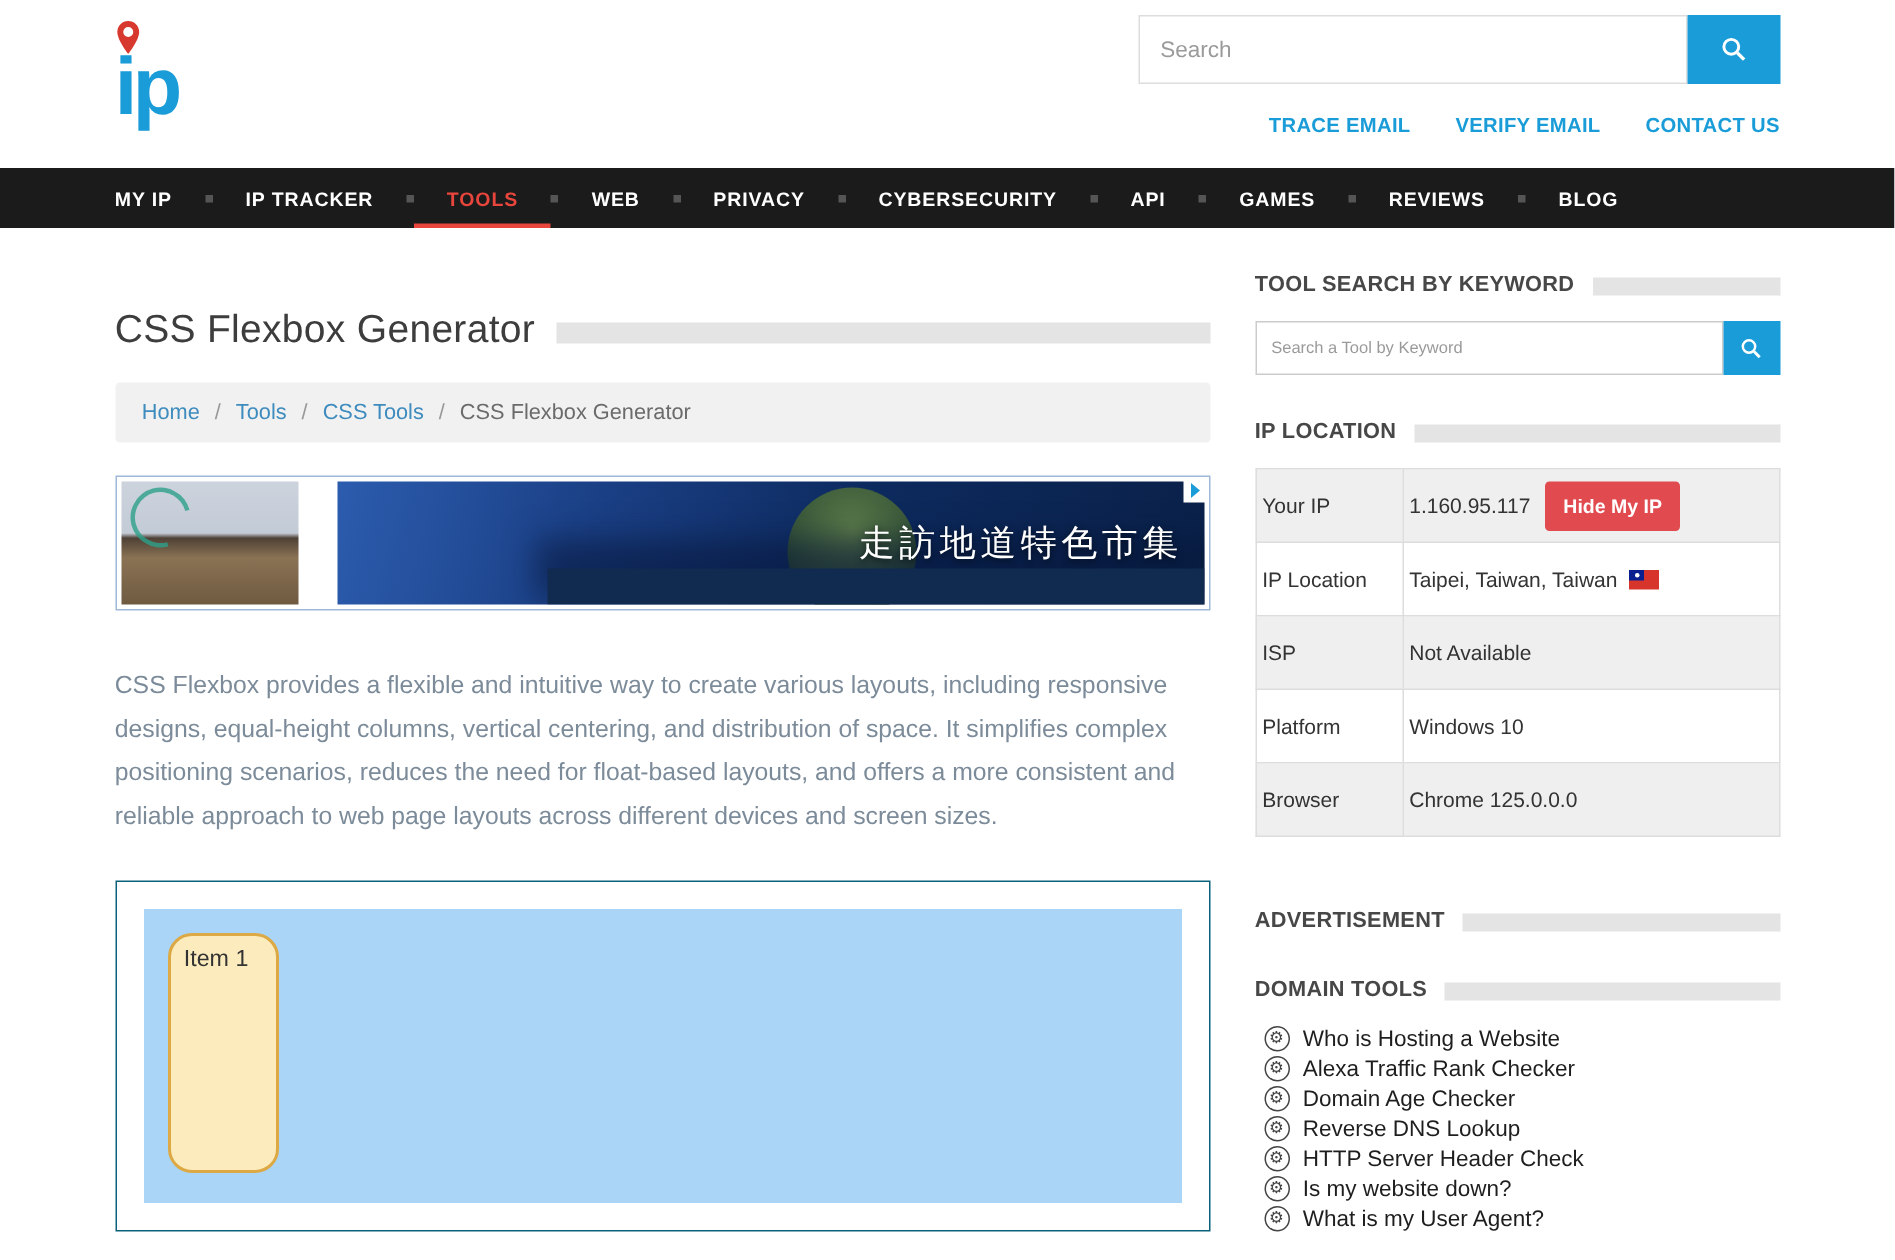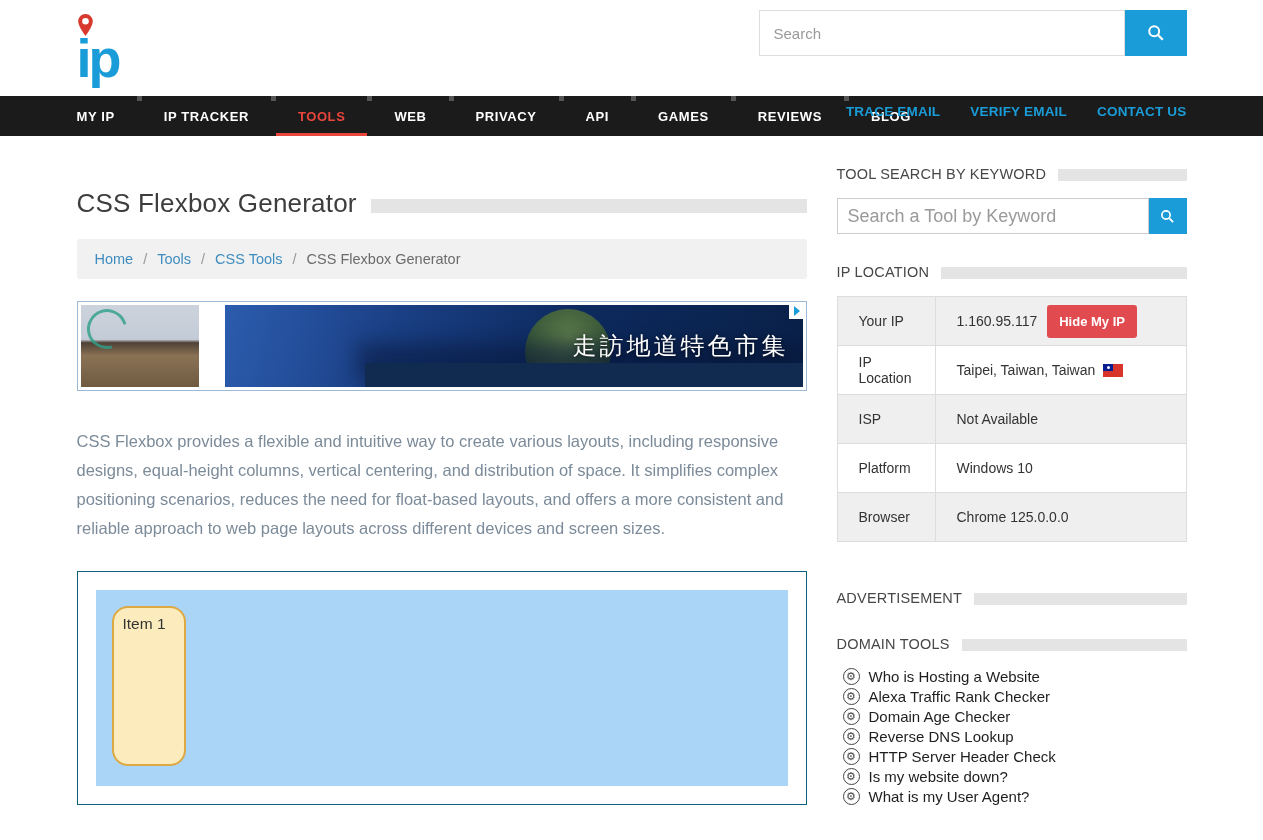--- a/index.html
+++ b/index.html
@@ -5,40 +5,40 @@
   * { margin:0; padding:0; box-sizing:border-box; }
   html,body { width:1263px; }
   body {
     height:840px; overflow:hidden; background:#fff;
     font-family:"Liberation Sans", sans-serif; color:#333;
   }
   a { text-decoration:none; }
   .container { width:1110px; margin:0 auto; }
 
   
-  .site-header { position:relative; height:96px; }
+  .site-header { position:relative; height:112px; }
   .logo { position:absolute; left:0; top:14px; display:flex; align-items:flex-end; }
   .logo-mark { position:relative; width:60px; height:64px; }
   .logo-pin { position:absolute; left:-1px; top:0; width:19px; }
   .logo-ip { position:absolute; left:0; bottom:-7px; font-size:54px; font-weight:bold; color:#1a9cd8; line-height:1; letter-spacing:-3px; }
   .logo-word { position:relative; font-size:31px; font-weight:bold; color:#141414; line-height:1; padding-bottom:9px; margin-left:2px; }
   .logo-net { position:absolute; right:-4px; bottom:-9px; font-size:16px; color:#1a9cd8; }
 
   .header-search { position:absolute; right:0; top:10px; display:flex; width:428px; height:46px; }
   .header-search input { flex:1; border:1px solid #ddd; padding:0 14px; font-size:15px; color:#444; outline:none; font-family:inherit; }
   .header-search input::placeholder, .tool-search input::placeholder { color:#9a9a9a; }
   .search-btn { width:62px; background:#1a9cd8; border:none; display:flex; align-items:center; justify-content:center; cursor:pointer; }
 
   .header-links { position:absolute; right:0; top:76px; display:flex; gap:30px; }
-  .header-links a { color:#1a9cd8; font-size:13.5px; font-weight:bold; letter-spacing:0.2px;margin-top:28px; }
+  .header-links a { color:#1a9cd8; font-size:13.5px; font-weight:bold; letter-spacing:0.2px; }
 
   
   .main-nav { background:#1b1b1b; height:40px; }
   .nav-list { list-style:none; display:flex; height:40px; align-items:center; }
-  .nav-list li { display:flex; }
+  .nav-list li { display:flex; align-items:center; }
   .nav-list li:not(:last-child)::after { content:""; width:5px; height:5px; background:#555; }
   .nav-list a { color:#fff; font-size:13px; font-weight:bold; letter-spacing:0.6px; padding:0 22px; height:40px; display:flex; align-items:center; }
   .nav-list li:first-child a { padding-left:0; }
   .nav-list a.active { color:#e8453c; box-shadow:inset 0 -3px 0 #e8453c; }
 
   
   .content { display:flex; gap:30px; margin-top:30px; align-items:flex-start; }
   .main-col { width:730px; flex-shrink:0; }
   .sidebar { width:350px; flex-shrink:0; }
 
@@ -66,31 +66,31 @@
 
   .description { margin-top:36px; font-size:16.5px; line-height:1.75; color:#7c8b99; }
 
   .preview-panel { margin-top:28px; border:1px solid #0b607b; }
   .preview-header { background:#08607b; color:#fff; font-size:12.5px; font-weight:bold; padding:4px 10px; }
   .preview-body { padding:18px; background:#fff; }
   .flex-preview-container { background:#aad5f6; height:196px; padding:16px; display:flex; }
   .flex-preview-item { width:74px; height:160px; background:#fcecbd; border:2px solid #dca944; border-radius:16px; padding:7px 9px; font-size:15.5px; color:#333; }
 
   
-  .side-heading { display:flex; align-items:center; font-size:14.5px; font-weight:normal; color:#474747; letter-spacing:0.2px; }
+  .side-heading { display:flex; align-items:center; font-size:14.5px; font-weight:bold; color:#474747; letter-spacing:0.2px; }
   .side-heading .side-rule { flex:1; height:12px; background:#e4e4e4; margin-left:12px; margin-top:2px; }
   .mt-sm { margin-top:30px; }
   .mt-lg { margin-top:48px; }
 
   .tool-search { display:flex; margin-top:16px; height:36px; }
-  .tool-search input { flex:1; border:1px solid #ccc; padding:0 10px; font-size:18px; color:#555; outline:none; font-family:inherit; }
+  .tool-search input { flex:1; border:1px solid #ccc; padding:0 10px; font-size:11px; color:#555; outline:none; font-family:inherit; }
   .tool-search .search-btn { width:38px; }
 
   .ip-table { width:100%; border-collapse:collapse; margin-top:16px; font-size:14px; color:#333; }
-  .ip-table td { border:1px solid #ddd; padding:0 21px; height:49px; vertical-align:middle; }
+  .ip-table td { border:1px solid #ddd; padding:0 4px; height:49px; vertical-align:middle; }
   .ip-table tr:nth-child(odd) { background:#efefef; }
   .ip-table td.lbl { width:98px; }
   .hide-ip { margin-left:10px; background:#e14b50; color:#fff; border:none; border-radius:3px; font-weight:bold; font-size:13px; padding:9px 12px; cursor:pointer; font-family:inherit; }
   .flag { display:inline-block; width:20px; height:13px; background:#d7342c; position:relative; margin-left:8px; vertical-align:-2px; }
   .flag::before { content:""; position:absolute; left:0; top:0; width:10px; height:7px; background:#0a1f8f; }
   .flag::after { content:""; position:absolute; left:3.5px; top:2px; width:3px; height:3px; background:#fff; border-radius:50%; }
 
   .domain-list { list-style:none; margin-top:14px; }
   .tool-item { display:flex; align-items:center; gap:9px; padding:1.5px 0 1.5px 6px; font-size:15px; color:#1e1e1e; cursor:pointer; }
   .gear { width:17px; height:17px; border:1px solid #444; border-radius:50%; display:flex; align-items:center; justify-content:center; font-size:11px; color:#444; flex-shrink:0; line-height:1; }
@@ -139,20 +139,23 @@
       <li>
           <a href="#" class="active">TOOLS</a>
         </li>
       <li>
           <a href="#">WEB</a>
         </li>
       <li>
           <a href="#">PRIVACY</a>
         </li>
       <li>
+          <a href="#">CYBERSECURITY</a>
+        </li>
+      <li>
           <a href="#">API</a>
         </li>
       <li>
           <a href="#">GAMES</a>
         </li>
       <li>
           <a href="#">REVIEWS</a>
         </li>
       <li>
           <a href="#">BLOG</a>

